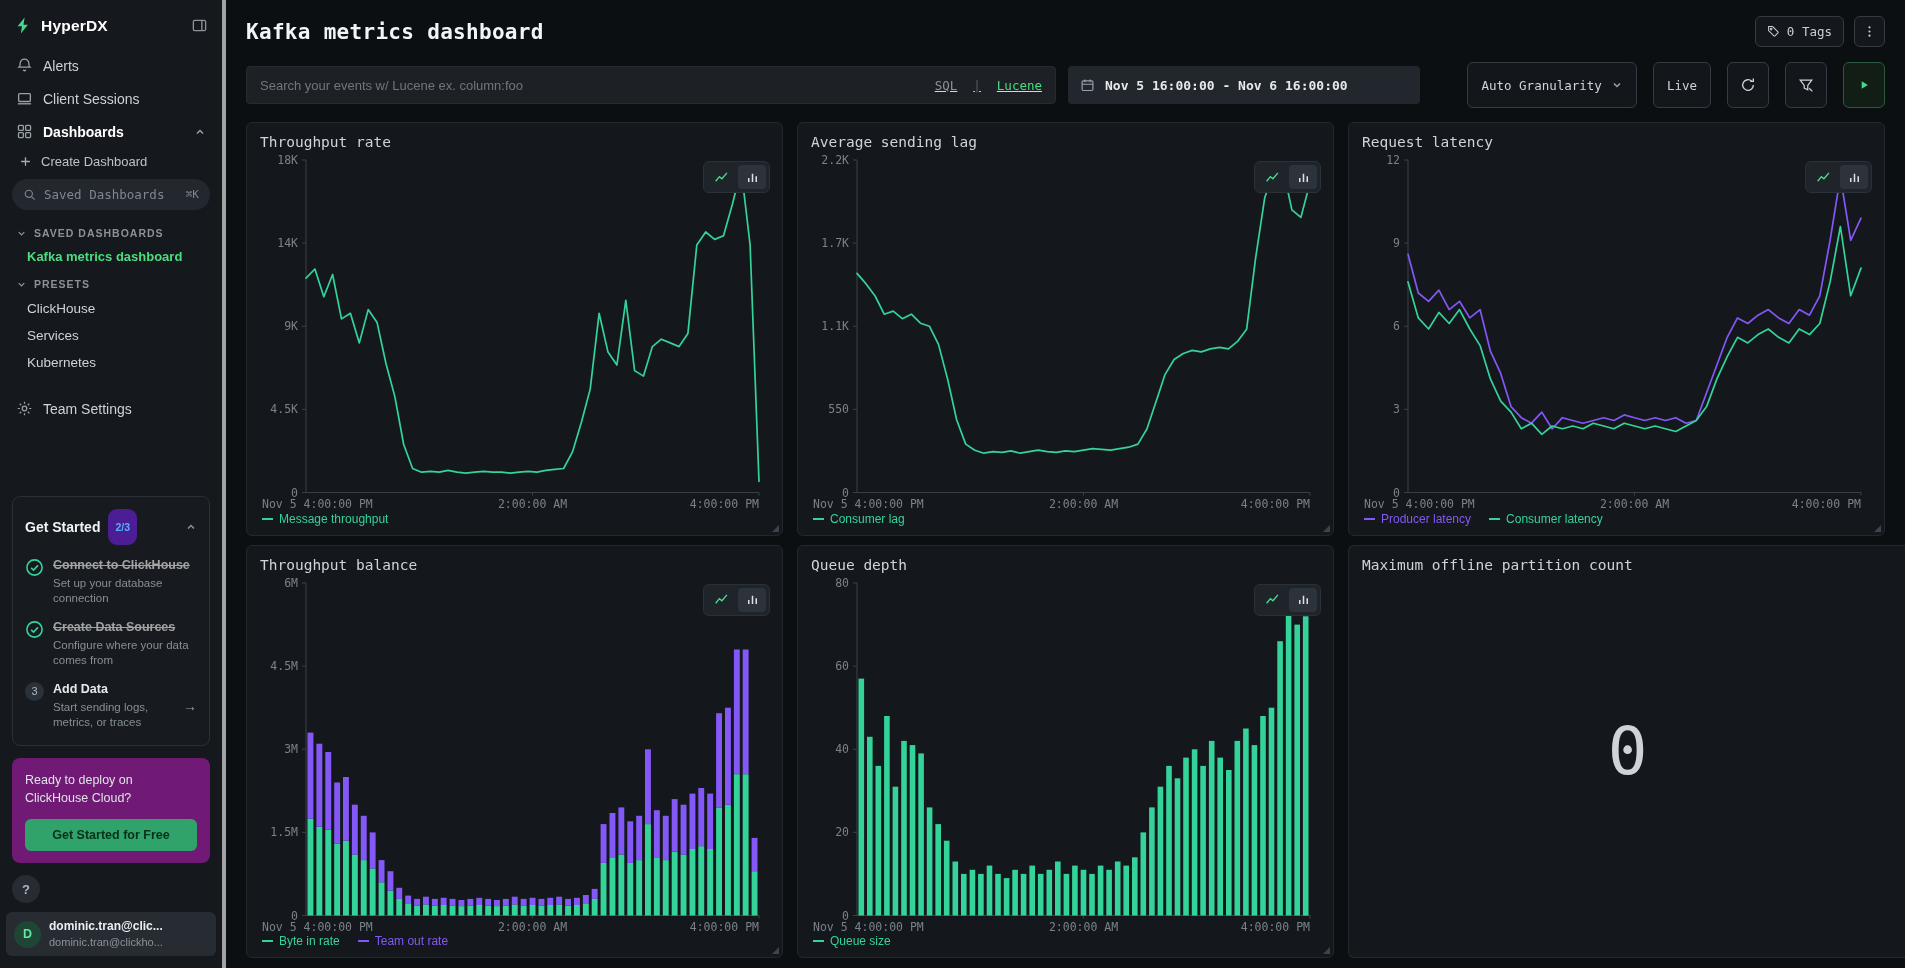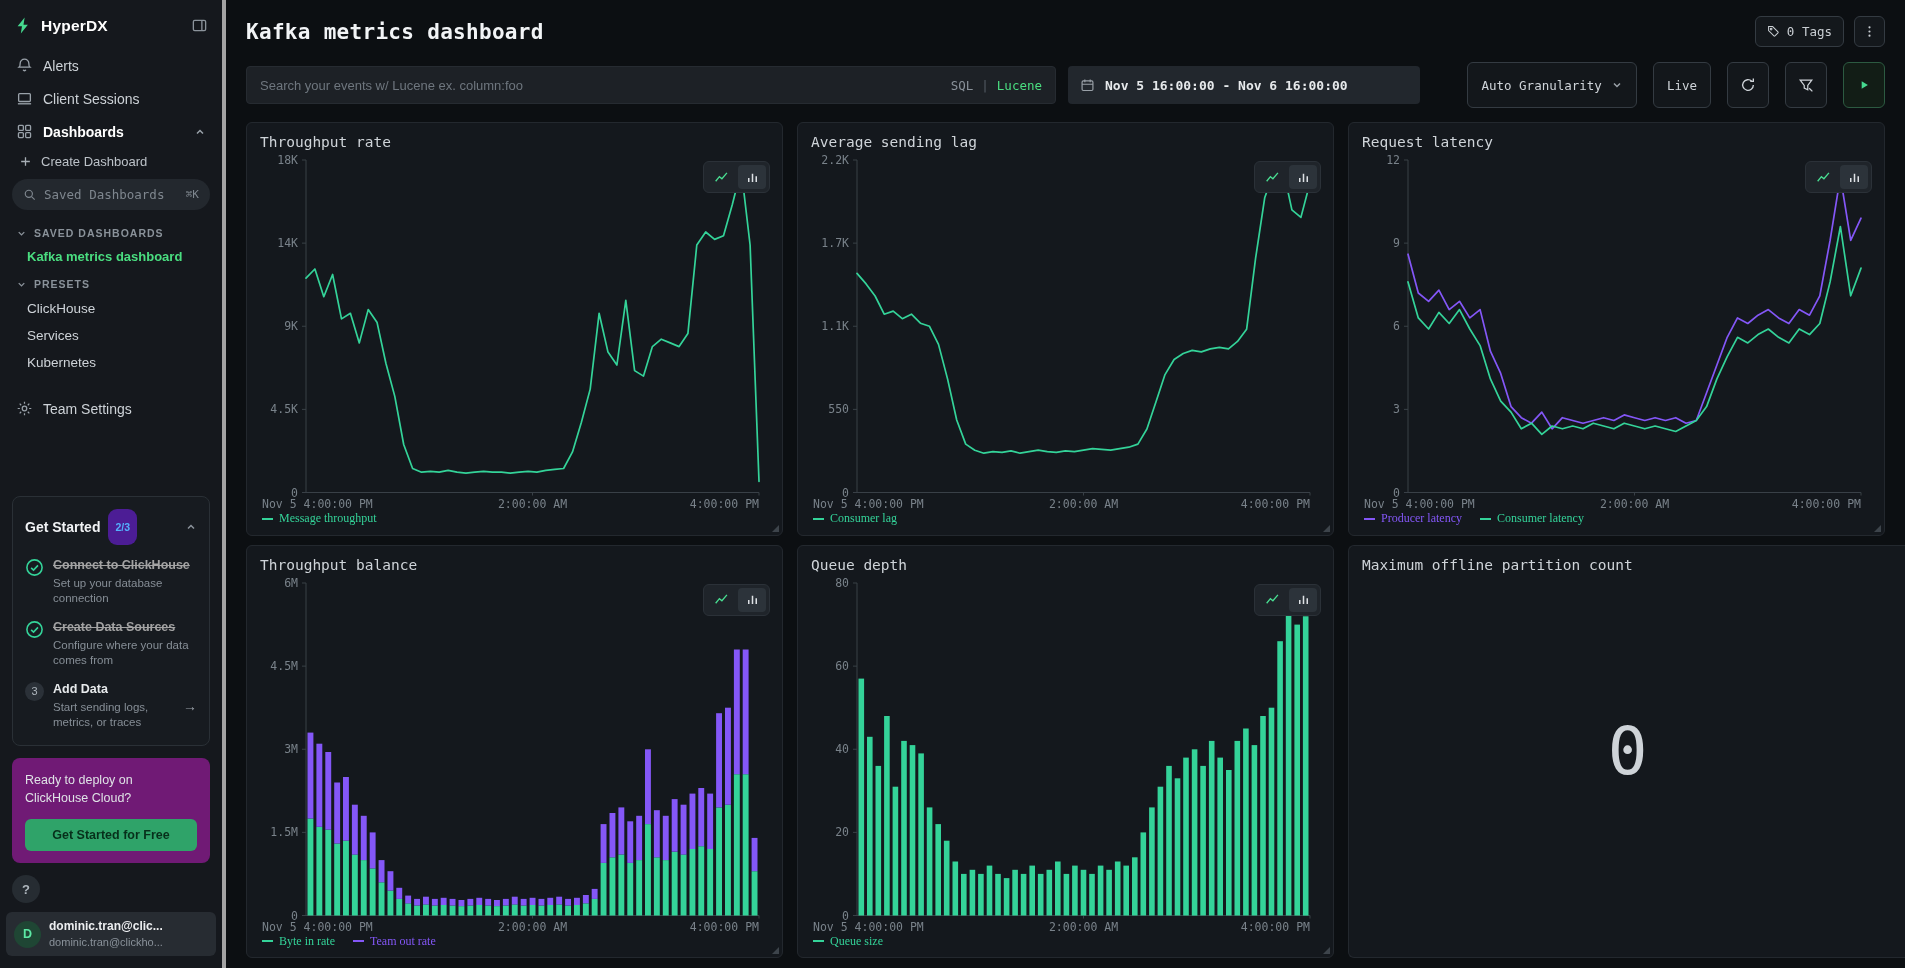--- a/index.html
+++ b/index.html
@@ -69,41 +69,41 @@
   .titlebar { display: flex; align-items: center; margin-top: 16px; }
   .page-title { font-family: "DejaVu Sans Mono", monospace; font-size: 21px; font-weight: bold; color: #f2f4f6; letter-spacing: .3px; }
   .titlebar-right { margin-left: auto; display: flex; gap: 10px; align-items: center; }
   .btn { display: flex; align-items: center; gap: 7px; background: #14181c; border: 1px solid #343b42; border-radius: 6px; color: #c9ced3; font-family: "DejaVu Sans Mono", monospace; font-size: 12.5px; height: 31px; padding: 0 11px; cursor: pointer; }
   .btn.square31 { width: 31px; padding: 0; justify-content: center; }
 
   .toolbar { display: flex; align-items: center; margin-top: 15px; gap: 12px; }
   .searchbar { flex: 0 1 810px; height: 38px; background: #1d2126; border: 1px solid #262b31; border-radius: 4px; display: flex; align-items: center; padding: 0 13px; gap: 10px; }
   .searchbar input { flex: 1; min-width: 0; background: transparent; border: none; outline: none; color: #dfe3e6; font-family: Liberation Sans, sans-serif; font-size: 13px; }
   .searchbar input::placeholder { color: #6e767e; }
-  .lang-toggle { display: flex; gap: 8px; font-family: "DejaVu Sans Mono", monospace; font-size: 12.5px; align-items: flex-start; }
+  .lang-toggle { display: flex; gap: 16px; font-family: "DejaVu Sans Mono", monospace; font-size: 12.5px; align-items: flex-start; text-decoration: underline; }
   .lang-sql { color: #8a929a; cursor: pointer; }
   .lang-sep { color: #545c64; }
   .lang-lucene { color: #4ade80; cursor: pointer; }
 
   .datebox { height: 38px; width: 352px; background: #22272d; border-radius: 4px; display: flex; align-items: center; gap: 10px; padding: 0 12px; font-family: "DejaVu Sans Mono", monospace; font-size: 13px; font-weight: bold; color: #e6e9eb; cursor: pointer; }
   .datebox svg { color: #9aa1a8; }
 
   .right-tools { margin-left: auto; display: flex; align-items: center; gap: 16px; }
   .tool-btn { height: 46px; display: flex; align-items: center; gap: 9px; background: #13171b; border: 1px solid #343b42; border-radius: 6px; color: #cfd4d9; font-family: "DejaVu Sans Mono", monospace; font-size: 12.5px; padding: 0 13px; cursor: pointer; }
   .tool-btn .chev { color: #9aa1a8; display: flex; }
   .icon-btn { width: 42px; padding: 0; justify-content: center; }
   .icon-btn.play { background: #121d16; border-color: #2c5a41; color: #45d98f; }
 
   
   .grid { flex: 1; min-height: 0; display: grid; grid-template-columns: repeat(3, 1fr); grid-template-rows: 1fr 1fr; gap: 9px 14px; margin-top: 14px; padding-bottom: 10px; }
   .card { position: relative; background: #14181d; border: 1px solid #23282e; border-radius: 6px; display: flex; flex-direction: column; padding: 11px 13px 6px; min-height: 0; min-width: 0; }
   .card.cut-right { margin-right: -21px; border-right: none; border-top-right-radius: 0; border-bottom-right-radius: 0; }
   .card-title { font-family: "DejaVu Sans Mono", monospace; font-size: 14.5px; color: #cfd4d9; }
   svg.plot { flex: 1; width: 100%; min-height: 0; margin-top: 2px; }
-  .legend { height: 20px; display: flex; align-items: center; gap: 18px; font-family: Liberation Serif, serif; font-size: 12px; padding-left: 2px; }
+  .legend { height: 20px; display: flex; align-items: center; gap: 18px; font-family: Liberation Sans, sans-serif; font-size: 12px; padding-left: 2px; }
   .legend-item { display: flex; align-items: center; gap: 6px; white-space: nowrap; }
   .legend-item .sw { width: 11px; height: 2px; background: currentColor; }
   .chart-toolbar { position: absolute; top: 38px; right: 12px; background: #1f242a; border: 1px solid #2b3138; border-radius: 6px; display: flex; padding: 3px; gap: 3px; z-index: 2; }
   .ct-btn { width: 28px; height: 24px; display: flex; align-items: center; justify-content: center; border-radius: 4px; color: #49de92; cursor: pointer; }
   .ct-btn.alt { background: #2c333a; color: #dde1e5; }
   .big-number { flex: 1; display: flex; align-items: center; justify-content: center; font-family: "DejaVu Sans Mono", monospace; font-size: 66px; color: #ced3d8; padding-bottom: 20px; }
   .resize-handle { position: absolute; right: 3px; bottom: 3px; width: 0; height: 0; border-left: 7px solid transparent; border-bottom: 7px solid #3d444b; cursor: nwse-resize; }
 </style>
 </head>
 <body>

